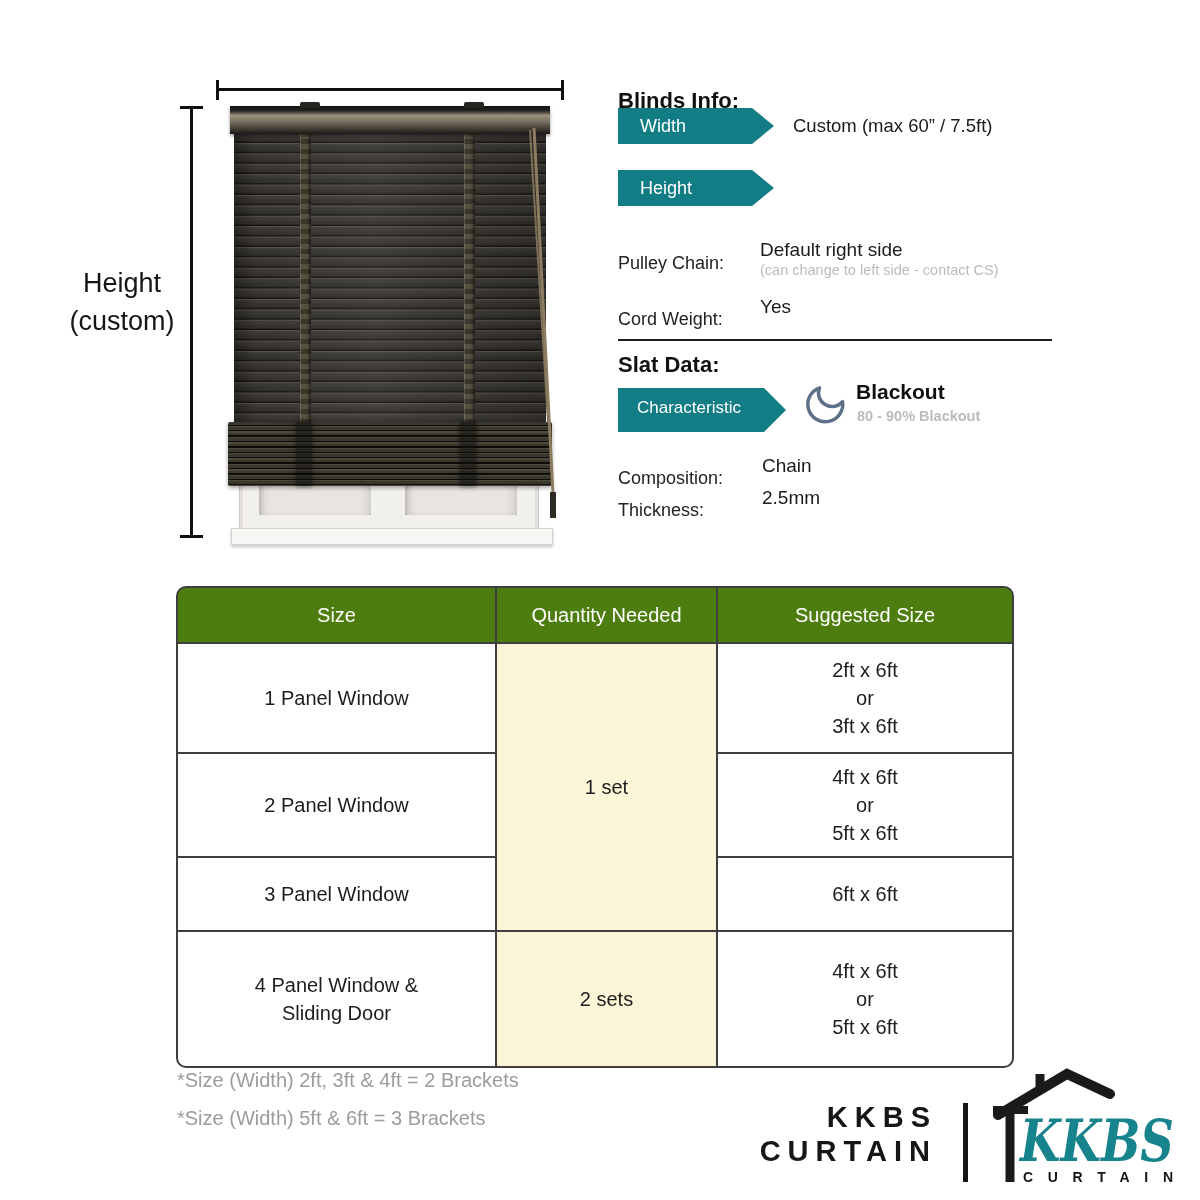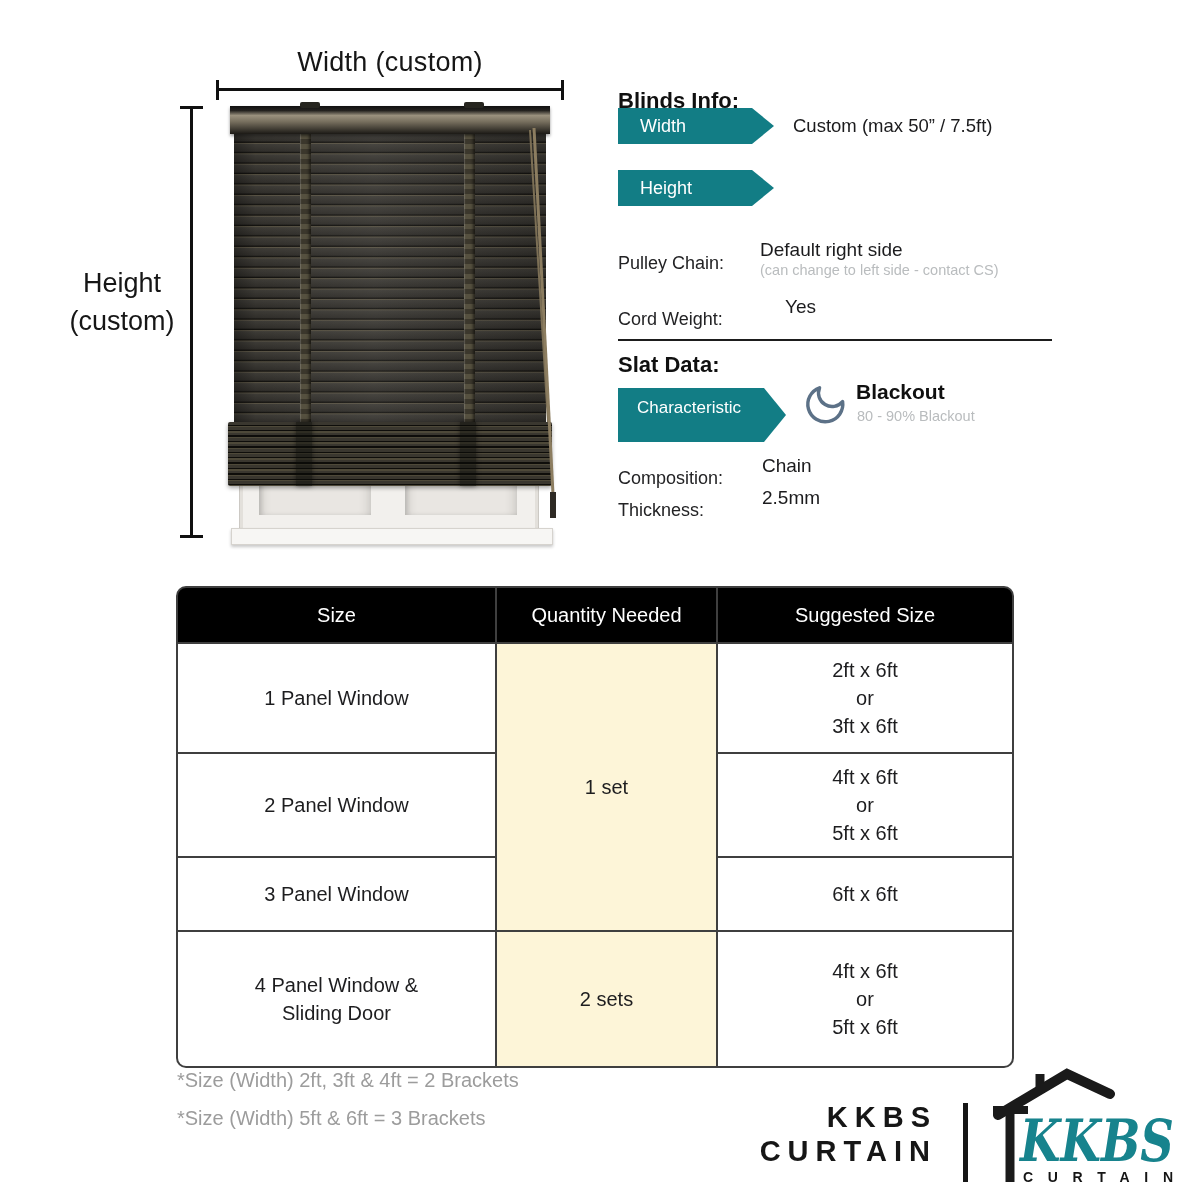--- a/index.html
+++ b/index.html
@@ -61,21 +61,21 @@
   .kv-value { font-size: 19px; color: #1b1b1d; }
   .kv-note { font-size: 14.5px; color: #b9bcbe; }
   .divider { left: 618px; top: 339px; width: 434px; height: 2px; background: #1d1d1d; }
   .blackout-title { font-size: 21px; font-weight: bold; color: #101010; }
 
   
   .size-table-wrap { left: 176px; top: 586px; width: 838px; }
   table.size-table { width: 838px; border-collapse: separate; border-spacing: 0; table-layout: fixed; }
   .size-table th, .size-table td { border-right: 2px solid #3f3f3f; border-bottom: 2px solid #3f3f3f;
     text-align: center; vertical-align: middle; font-size: 20px; color: #1d1d1f; }
-  .size-table th { border-top: 2px solid #3f3f3f; background: #000000; color: #ffffff;
+  .size-table th { border-top: 2px solid #3f3f3f; background: #4d7c0f; color: #ffffff;
     font-weight: normal; height: 58px; font-size: 20px; }
   .size-table th.c0, .size-table td.c0 { border-left: 2px solid #3f3f3f; }
   .size-table th.c0 { border-top-left-radius: 10px; }
   .size-table th.c2 { border-top-right-radius: 10px; }
   .size-table tr.last td.c0 { border-bottom-left-radius: 10px; }
   .size-table tr.last td.c2 { border-bottom-right-radius: 10px; }
   td.qty { background: #fdf5d8; }
   .pre { white-space: pre-line; line-height: 28px; }
   .r1 { height: 110px; } .r2 { height: 104px; } .r3 { height: 74px; } .r4 { height: 136px; }
 
@@ -86,21 +86,20 @@
   .wordmark .wm-line { display: block; font-size: 29px; font-weight: bold; letter-spacing: 7px;
     margin-right: -7px; line-height: 34px; }
   .brand-divider { left: 963px; top: 1103px; width: 5px; height: 79px; background: #151515; }
   .logo-svg { left: 982px; top: 1060px; }
 </style>
 </head>
 <body>
 
 <div id="canvas">
 
-  <div class="abs dim-width-label">Width (custom)</div>
   <div class="abs hline"></div>
   <div class="abs vline"></div>
   <div class="abs dim-height-label">Height
 (custom)</div>
 
   <div class="abs blinds-photo">
     <div class="bp-window">
       <div class="bp-pane left"></div>
       <div class="bp-pane right"></div>
       <div class="bp-sill"></div>
@@ -119,42 +118,42 @@
     <svg class="bp-cord" width="46" height="414" viewBox="0 0 46 414">
       <line x1="8" y1="8" x2="26" y2="300" stroke="#7c6f55" stroke-width="2"></line>
       <line x1="12" y1="6" x2="31" y2="372" stroke="#8c7d60" stroke-width="3"></line>
       <rect x="28" y="370" width="6" height="26" fill="#2e2a24"></rect>
     </svg>
   </div>
 
   <div class="abs section-title" style="left:618px; top:88px;">Blinds Info:</div>
 
   <div class="abs badge" style="left:618px; top:108px; width:156px;">Width</div>
-  <div class="abs spec-value" style="left:793px; top:108px;">Custom (max 50” / 7.5ft)</div>
+  <div class="abs spec-value" style="left:793px; top:108px;">Custom (max 60” / 7.5ft)</div>
 
   <div class="abs badge" style="left:618px; top:170px; width:156px;">Height</div>
 
   <div class="abs kv-label" style="left:618px; top:241px;">Pulley Chain:</div>
   <div class="abs kv-value" style="left:760px; top:239px;">Default right side</div>
   <div class="abs kv-note" style="left:760px; top:262px;">(can change to left side - contact CS)</div>
 
   <div class="abs kv-label" style="left:618px; top:297px;">Cord Weight:</div>
-  <div class="abs kv-value" style="left:760px; top:296px;margin-left:25px;">Yes</div>
+  <div class="abs kv-value" style="left:760px; top:296px;">Yes</div>
 
   <div class="abs divider"></div>
 
   <div class="abs section-title" style="left:618px; top:352px;">Slat Data:</div>
 
-  <div class="abs badge" style="left:618px; top:388px; width:168px; height:54px; line-height:39px; font-size:17px; padding-left:19px;">Characteristic</div>
+  <div class="abs badge" style="left:618px; top:388px; width:168px; height:44px; line-height:39px; font-size:17px; padding-left:19px;">Characteristic</div>
 
   <svg class="abs" style="left:802px; top:381px;" width="47" height="47" viewBox="0 0 46 46">
     <path d="M39.9 24.3 A17.1 17.1 0 1 1 21.3 5.7 A13.3 13.3 0 0 0 39.9 24.3 Z" fill="none" stroke="#5c7187" stroke-width="3.4" stroke-linejoin="round" transform="rotate(-14 23 23)"></path>
   </svg>
   <div class="abs blackout-title" style="left:856px; top:380px;">Blackout</div>
-  <div class="abs kv-note" style="left:857px; top:408px;">80 - 90% Blackout</div>
+  <div class="abs kv-note" style="left:857px; top:408px;font-weight:bold;">80 - 90% Blackout</div>
 
   <div class="abs kv-label" style="left:618px; top:456px;text-align:center;">Composition:</div>
   <div class="abs kv-value" style="left:762px; top:455px;">Chain</div>
   <div class="abs kv-label" style="left:618px; top:488px;">Thickness:</div>
   <div class="abs kv-value" style="left:762px; top:487px;">2.5mm</div>
 
   <div class="abs size-table-wrap">
     <table class="size-table">
       <colgroup>
           <col style="width:321px">

